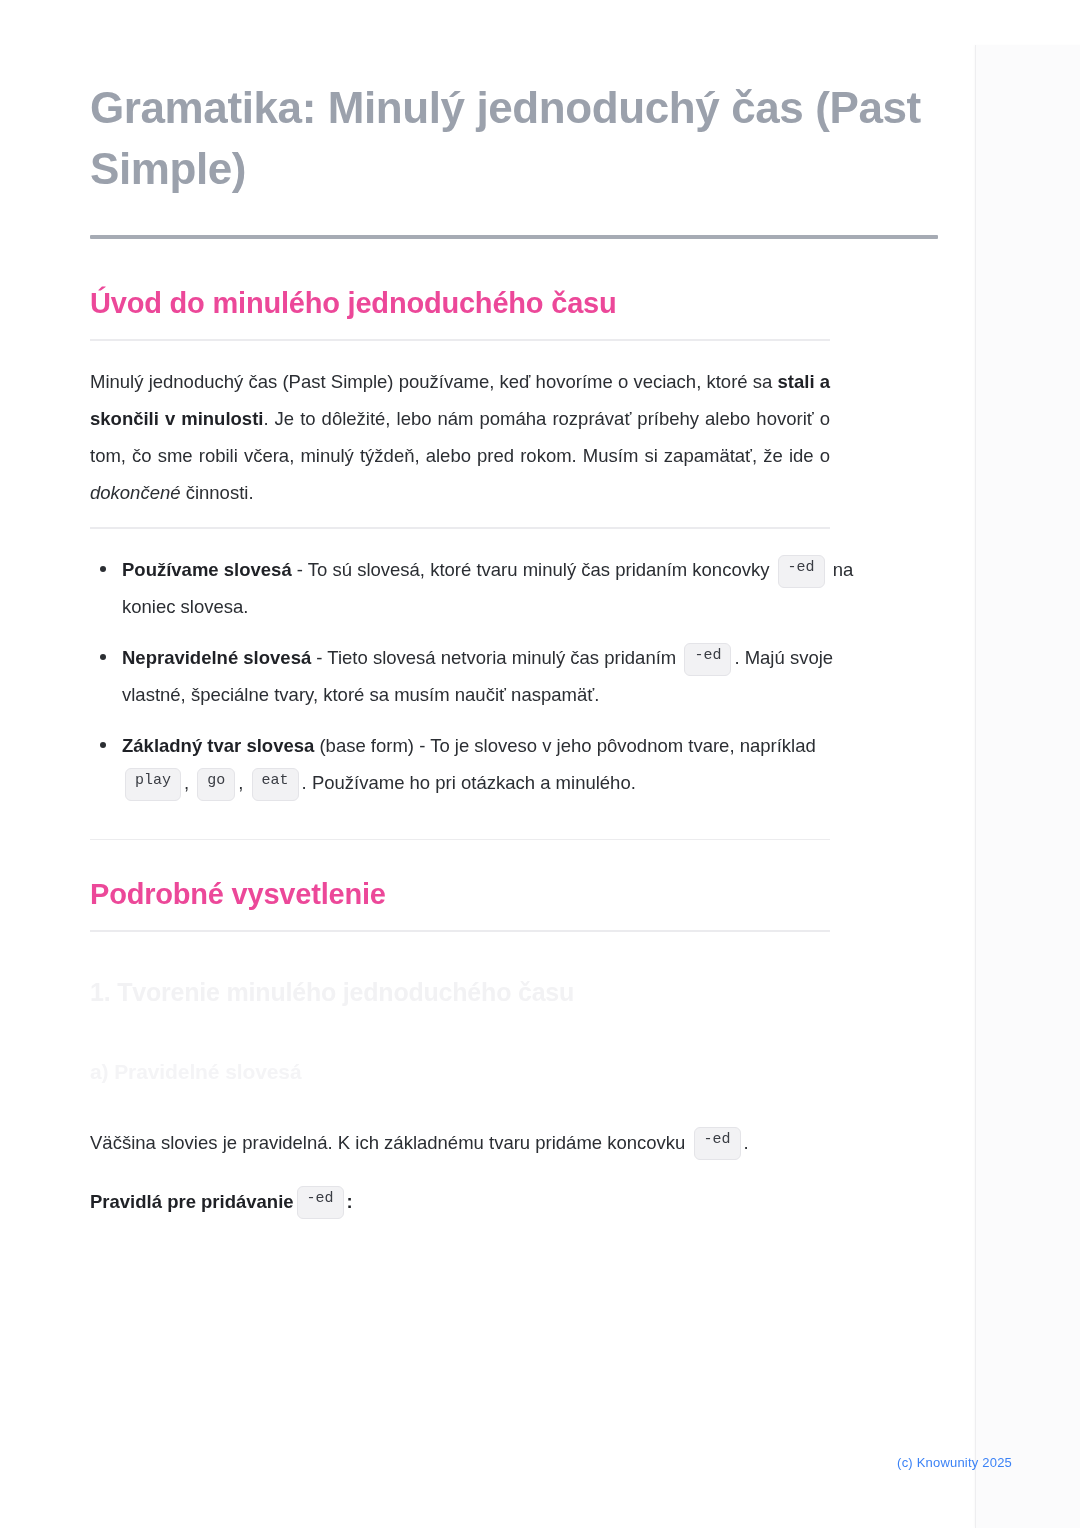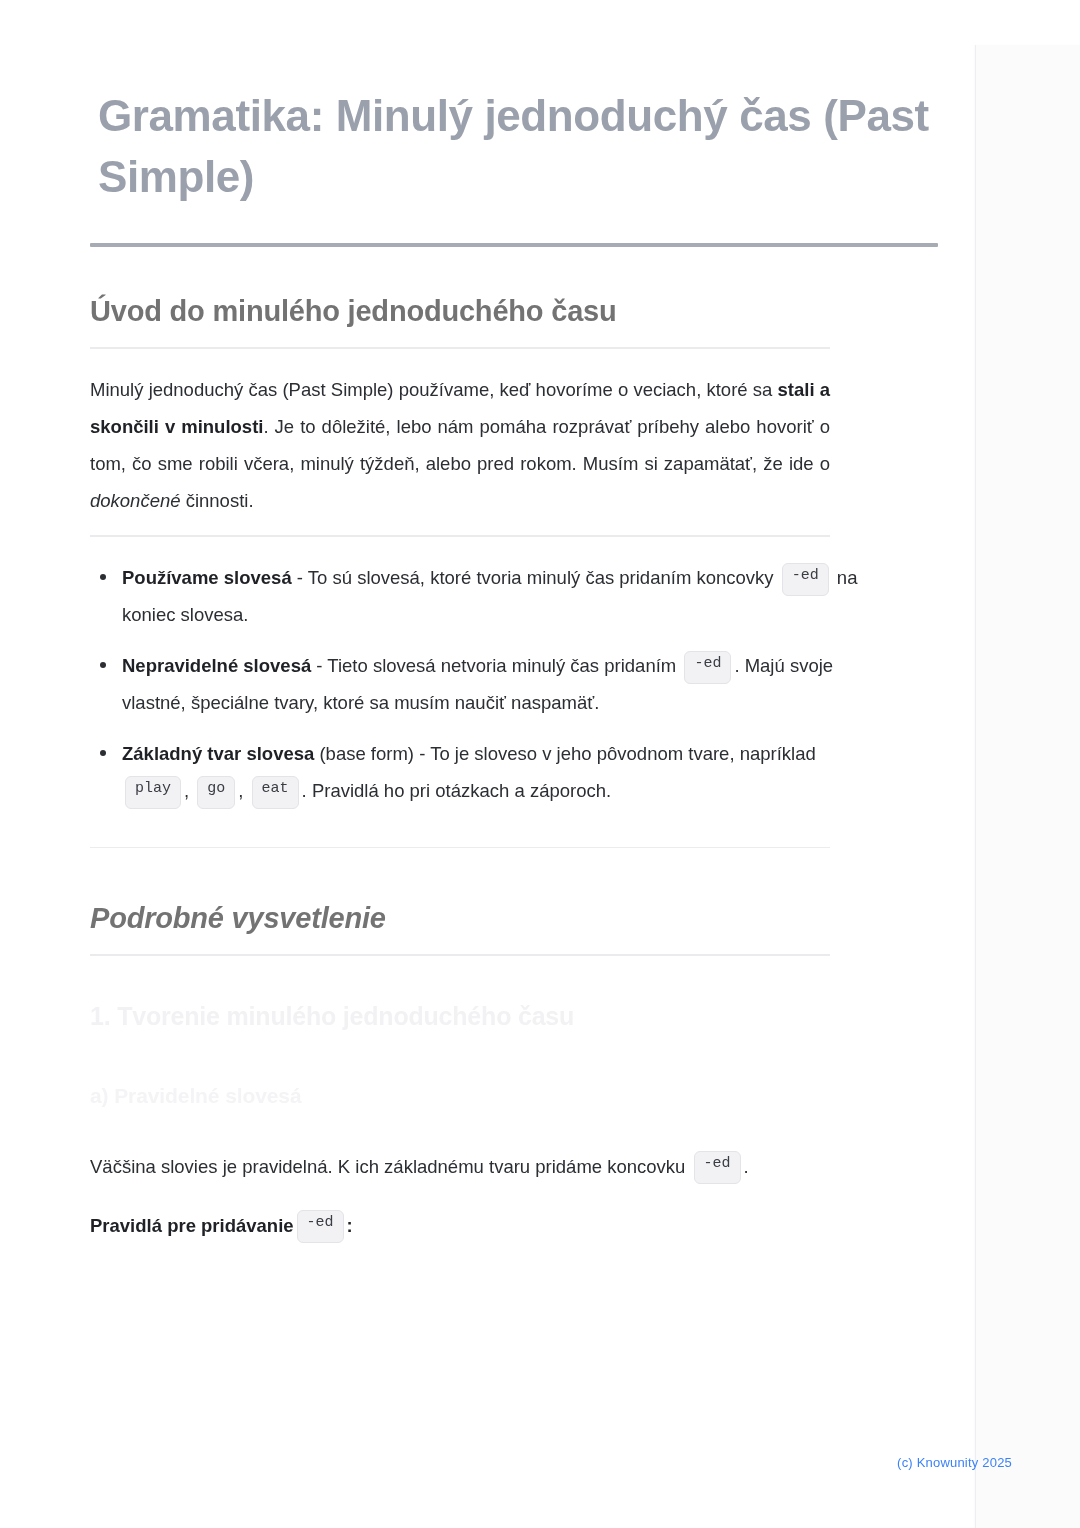--- a/index.html
+++ b/index.html
@@ -37,36 +37,36 @@
     box-sizing: border-box;
   }
 
   
   .doc-title {
     font-size: 44px;
     line-height: 1.38;
     font-weight: 700;
     color: #9ba1ac;
     letter-spacing: -0.4px;
-    margin: 8px;
+    margin: 0;
     width: 850px;
   }
   .title-rule {
     width: 848px;
     height: 4px;
     background: #a6abb4;
     border-radius: 1px;
     margin: 36px 0 0 0;
   }
 
   
   .h2 {
     font-size: 29px;
     font-weight: 700;
-    color: #737373;
+    color: #ec4899;
     letter-spacing: -0.2px;
     margin: 46px 0 0 0;
     line-height: 1.3;
   }
   .h2-rule {
     width: 740px;
     height: 2px;
     background: #ebebee;
     margin: 16px 0 0 0;
   }
@@ -174,31 +174,31 @@
 
   <h2 class="h2">Úvod do minulého jednoduchého času</h2>
   <div class="h2-rule"></div>
 
   <p class="body justify"><span>Minulý jednoduchý čas (Past Simple) používame, keď hovoríme o veciach, ktoré sa </span><strong>stali a skončili v minulosti</strong><span>. Je to dôležité, lebo nám pomáha rozprávať príbehy alebo hovoriť o tom, čo sme robili včera, minulý týždeň, alebo pred rokom. Musím si zapamätať, že ide o </span><em>dokončené</em><span> činnosti.</span></p>
 
   <div class="h2-rule"></div>
 
 
   <ul class="bullets">
-    <li><strong>Používame slovesá</strong><span> - To sú slovesá, ktoré tvoria minulý čas pridaním koncovky </span><code class="chip">-ed</code><span> na koniec slovesa.</span></li>
+    <li><strong>Používame slovesá</strong><span> - To sú slovesá, ktoré tvaru minulý čas pridaním koncovky </span><code class="chip">-ed</code><span> na koniec slovesa.</span></li>
 
     <li><strong>Nepravidelné slovesá</strong><span> - Tieto slovesá netvoria minulý čas pridaním </span><code class="chip">-ed</code><span>. Majú svoje vlastné, špeciálne tvary, ktoré sa musím naučiť naspamäť.</span></li>
 
-    <li><strong>Základný tvar slovesa</strong><span> (base form) - To je sloveso v jeho pôvodnom tvare, napríklad </span><code class="chip">play</code><span>, </span><code class="chip">go</code><span>, </span><code class="chip">eat</code><span>. Pravidlá ho pri otázkach a záporoch.</span></li>
+    <li><strong>Základný tvar slovesa</strong><span> (base form) - To je sloveso v jeho pôvodnom tvare, napríklad </span><code class="chip">play</code><span>, </span><code class="chip">go</code><span>, </span><code class="chip">eat</code><span>. Používame ho pri otázkach a minulého.</span></li>
 
   </ul>
 
   <div class="section-rule" style="margin-top:38px;"></div>
 
-  <h2 class="h2" style="margin-top:52px;font-style:italic;">Podrobné vysvetlenie</h2>
+  <h2 class="h2" style="margin-top:36px;">Podrobné vysvetlenie</h2>
   <div class="h2-rule"></div>
 
 
   <h3 class="h3-faded" style="margin-top:44px;">1. Tvorenie minulého jednoduchého času</h3>
 
   <h4 class="h4-faded" style="margin-top:50px;">a) Pravidelné slovesá</h4>
 
   <p class="body" style="margin-top:38px;"><span>Väčšina slovies je pravidelná. K ich základnému tvaru pridáme koncovku </span><code class="chip">-ed</code><span>.</span></p>
 
   <p class="body" style="margin-top:22px;"><strong>Pravidlá pre pridávanie</strong><code class="chip">-ed</code><strong>:</strong></p>

